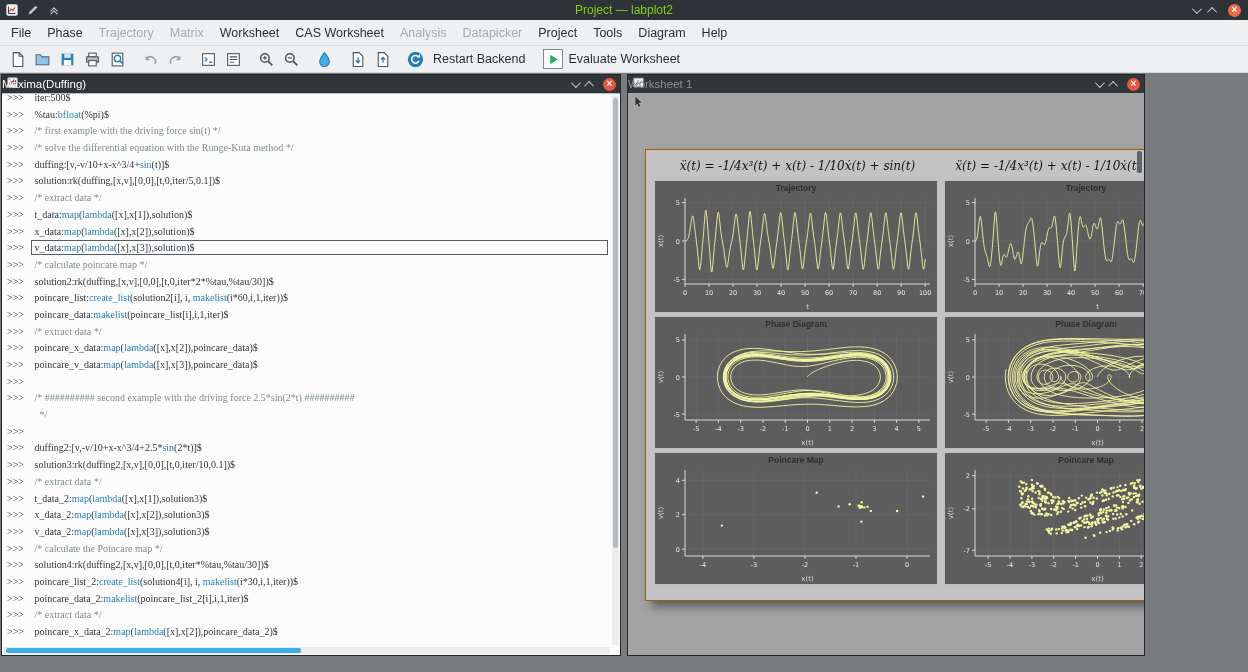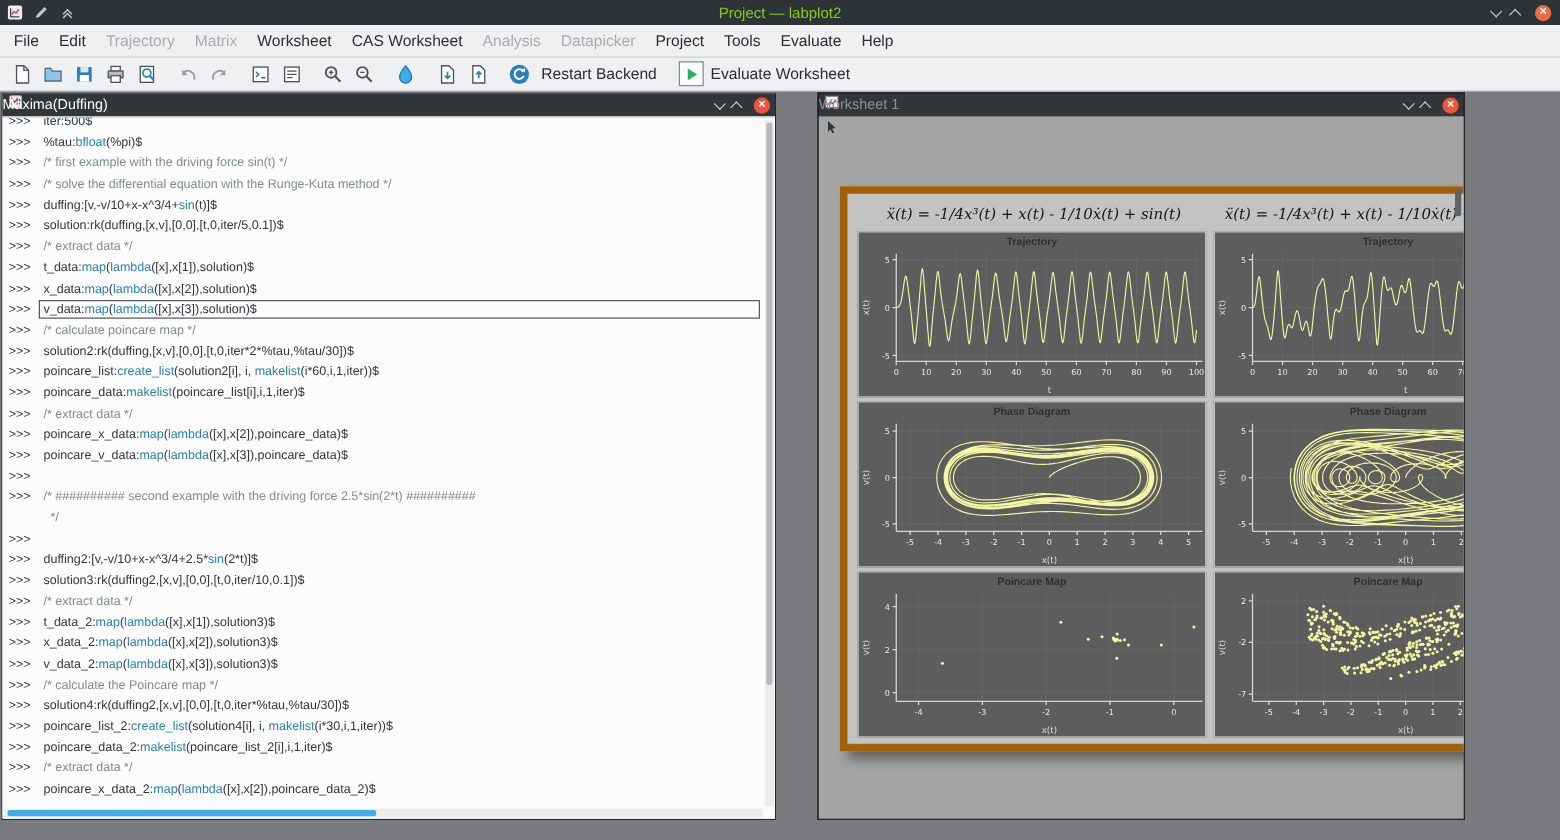--- a/index.html
+++ b/index.html
@@ -34,36 +34,36 @@
   .sw-icons{margin-left:auto;display:flex;gap:9px;align-items:center;z-index:2}
   .chev{width:7px;height:7px;display:inline-block}
   .chev.down{border-right:1.6px solid #c7cbce;border-bottom:1.6px solid #c7cbce;transform:rotate(45deg) translateY(-2px)}
   .chev.up{border-right:1.6px solid #c7cbce;border-bottom:1.6px solid #c7cbce;transform:rotate(-135deg) translateY(-2px)}
   .closebtn{width:13px;height:13px;border-radius:50%;background:#e9573d;color:#fff;font-size:10px;line-height:12px;text-align:center;font-weight:bold}
   .closebtn.win{background:#ee6a44}
 
   
   #maxima-win{left:1px;width:620px}
   #code-area{position:absolute;top:18px;left:0;right:0;bottom:0;background:#fcfcfc;overflow:hidden;border-top:1px solid #b9bcbe}
-  #code-lines{position:absolute;top:-4px;left:5px;right:12px;font-family:Liberation Sans, sans-serif;font-size:10px;line-height:16.7px;white-space:pre;color:#31363b}
+  #code-lines{position:absolute;top:-4px;left:5px;right:12px;font-family:Liberation Serif, serif;font-size:10px;line-height:16.7px;white-space:pre;color:#31363b}
   .cl{position:relative;height:16.7px}
   .prompt{display:inline-block;width:25px;color:#31363b}
   .kw{color:#2980b9}
   .cm{color:#7f8c8d}
   .cl.active::after{content:"";position:absolute;left:24px;right:0;top:0;bottom:2px;border:1px solid #565d63}
   .vscroll{position:absolute;right:1px;top:2px;bottom:10px;width:7px;background:#ececed}
   .vhandle{position:absolute;left:1px;right:1px;top:2px;height:82%;background:#b7bbbd;border-radius:3px}
   .hscroll{position:absolute;left:1px;right:10px;bottom:1px;height:7px;background:#ececed}
   .hhandle{position:absolute;left:3px;top:1px;height:5px;width:295px;background:#3daee9;border-radius:2px}
 
   
-  #worksheet-win{left:654px;width:518px;background:#000000}
+  #worksheet-win{left:627px;width:518px;background:#d946ef}
   #ws-content{position:absolute;top:18px;left:0;right:0;bottom:0;background:#a4a4a4;overflow:hidden}
   .ws-corner-icon{position:absolute;left:3px;top:2px}
-  #ws-page{position:absolute;left:17px;top:56px;width:592px;height:452px;background:#c3c3c3;border:6px solid #a16207;box-shadow:6px 6px 9px rgba(0,0,0,.42);padding:5px 8px}
+  #ws-page{position:absolute;left:17px;top:56px;width:592px;height:452px;background:#c3c3c3;border:1px solid #a16207;box-shadow:6px 6px 9px rgba(0,0,0,.42);padding:5px 8px}
   .eq-row{display:flex;height:25px}
   .eq{flex:1;text-align:center;font-family:"DejaVu Serif",serif;font-style:italic;font-size:12px;color:#151515;padding-top:4px}
   .plot-grid{display:grid;grid-template-columns:1fr 1fr;gap:3px 6px}
   .plot-cell{background:#5d5d5d;border:1px solid #bfbfbf;height:133px;overflow:hidden}
   .plot-title{text-align:center;font-size:8.5px;font-weight:bold;color:#2f2f2f;padding-top:2px;height:13px}
   .plot-cell svg{display:block;margin:0 auto}
   .tick{font-family:"DejaVu Sans",sans-serif;font-size:6.5px;fill:#e8e8e8}
   .alabel{font-family:"DejaVu Sans",sans-serif;font-size:7px;fill:#dcdcdc}
   .ws-vhandle{position:absolute;right:2px;top:58px;width:5px;height:22px;background:#5f6467;border-radius:2px}
 </style>
@@ -99,30 +99,30 @@
         </span>
         <span class="icon">
           <span class="chev up"></span>
         </span>
         <span class="icon closebtn win">×</span>
       </div>
   </div>
 
   <div class="menubar" id="menubar">
       <div class="menu-item">File</div>
-      <div class="menu-item">Edit</div>
+      <div class="menu-item">Phase</div>
       <div class="menu-item disabled">Trajectory</div>
       <div class="menu-item disabled">Matrix</div>
       <div class="menu-item">Worksheet</div>
       <div class="menu-item">CAS Worksheet</div>
       <div class="menu-item disabled">Analysis</div>
       <div class="menu-item disabled">Datapicker</div>
       <div class="menu-item">Project</div>
       <div class="menu-item">Tools</div>
-      <div class="menu-item">Evaluate</div>
+      <div class="menu-item">Diagram</div>
       <div class="menu-item">Help</div>
     </div>
 
   <div class="toolbar" id="toolbar">
       <span class="tbtn">
         <span class="icon">
           <svg width="17" height="17" viewBox="0 0 16 16">
             <path d="M4 1.5h5.5L13 5v9.5H4z" fill="#fff" stroke="#4d5357"></path>
             <path d="M9.5 1.5V5H13" fill="none" stroke="#4d5357"></path>
           </svg>

